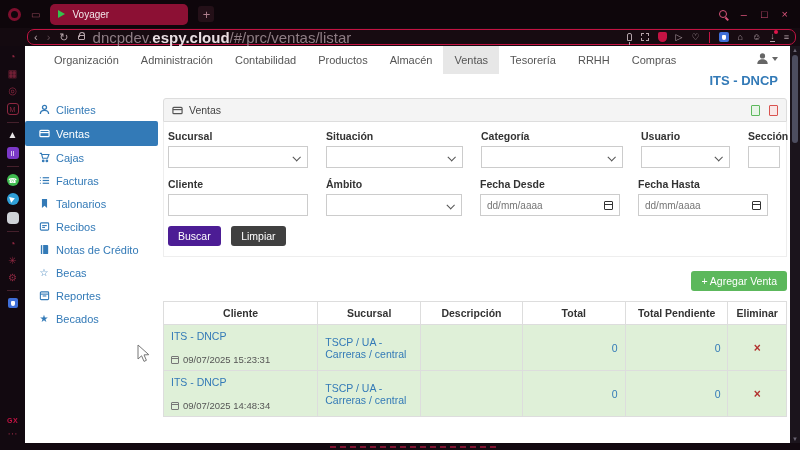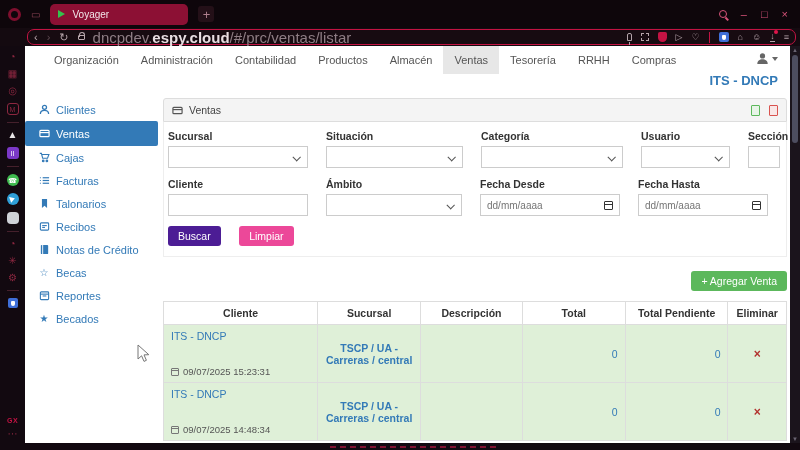--- a/index.html
+++ b/index.html
@@ -117,37 +117,37 @@
           display:flex; align-items:center; padding:0 6px; font-size:10px; color:#757575; }
   .ctrl.select::after { content:""; position:absolute; right:8px; top:8px; width:5px; height:5px;
           border-right:1px solid #555; border-bottom:1px solid #555; transform:rotate(45deg) translateY(-1px); }
   .cal-ic { position:absolute; right:6px; top:6px; width:9px; height:9px; border:1px solid #333;
             border-radius:1px; }
   .cal-ic::before { content:""; position:absolute; left:0; right:0; top:1.5px; height:1px; background:#333; }
 
   .btn { display:inline-block; border:none; border-radius:3px; color:#fff; font-size:10.5px;
          padding:4px 10px; cursor:pointer; font-family:inherit; }
   .btn-info { background:#4c1d95; }
-  .btn-warn { background:#ec4899; margin-left:14px; }
+  .btn-warn { background:#404040; margin-left:6px; }
   .btn-success { background:#5cb85c; }
   .add-row { display:flex; justify-content:flex-end; margin:14px 0 10px 0; }
 
   
   table.sales { width:100%; border-collapse:collapse; table-layout:fixed; }
   table.sales th, table.sales td { border:1px solid #ddd; font-size:10.5px; }
   table.sales th { font-weight:bold; color:#333; text-align:center; padding:5px 3px; background:#fff; }
   table.sales td { padding:5px 7px; color:#337ab7; vertical-align:middle; height:40px; }
   tr.row-green td { background:#dff0d8; }
   tr.row-yellow td { background:#fcf8e3; }
   td.c-cliente { text-align:left; }
-  td.c-suc, td.c-desc { text-align:center;font-weight:bold; }
+  td.c-suc, td.c-desc { text-align:left; }
   td.c-num { text-align:right; }
   td.c-del { text-align:center; }
   .cli-name { display:block; }
-  .cli-date { display:flex; align-items:center; gap:4px; margin-top:24px; color:#555; font-size:9.5px; }
+  .cli-date { display:flex; align-items:center; gap:4px; margin-top:12px; color:#555; font-size:9.5px; }
   .dcal { width:8px; height:8px; border:1px solid #777; border-radius:1px; position:relative; flex:none;}
   .dcal::before { content:""; position:absolute; left:0; right:0; top:1.5px; height:1px; background:#777; }
   .del-x { color:#b2322e; font-weight:bold; font-size:12px; cursor:pointer; }
 
   .cursor { position:absolute; left:137px; top:344px; z-index:50; }
 </style>
 </head>
 <body>
 
 <div class="window">

